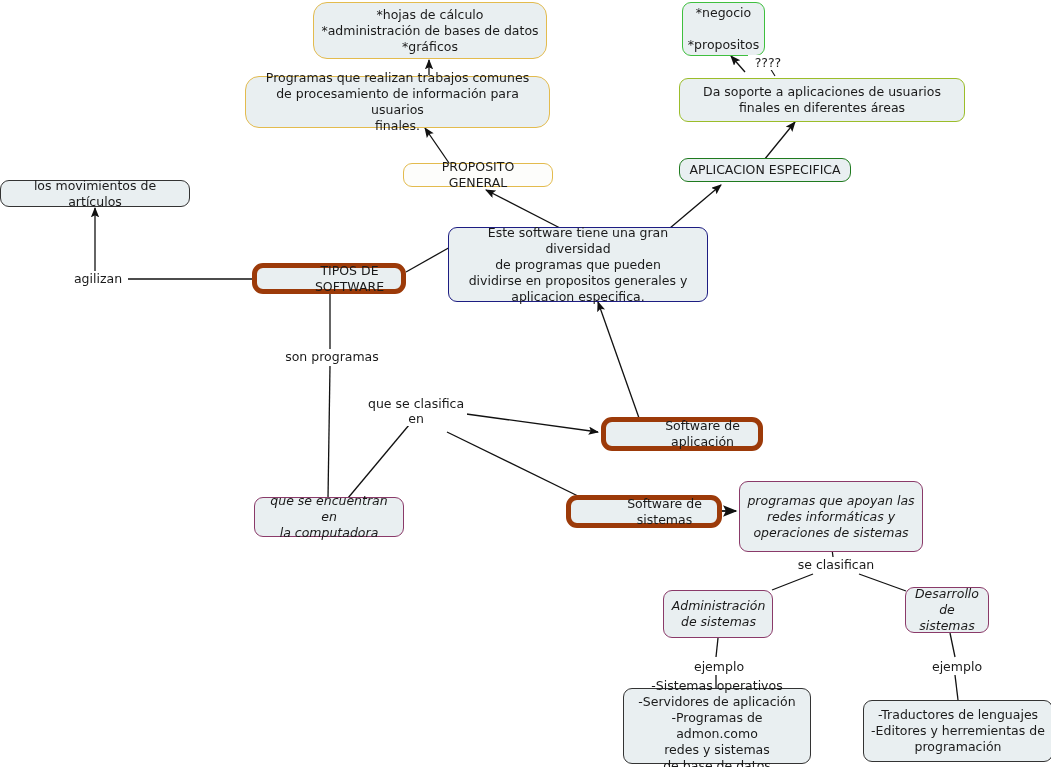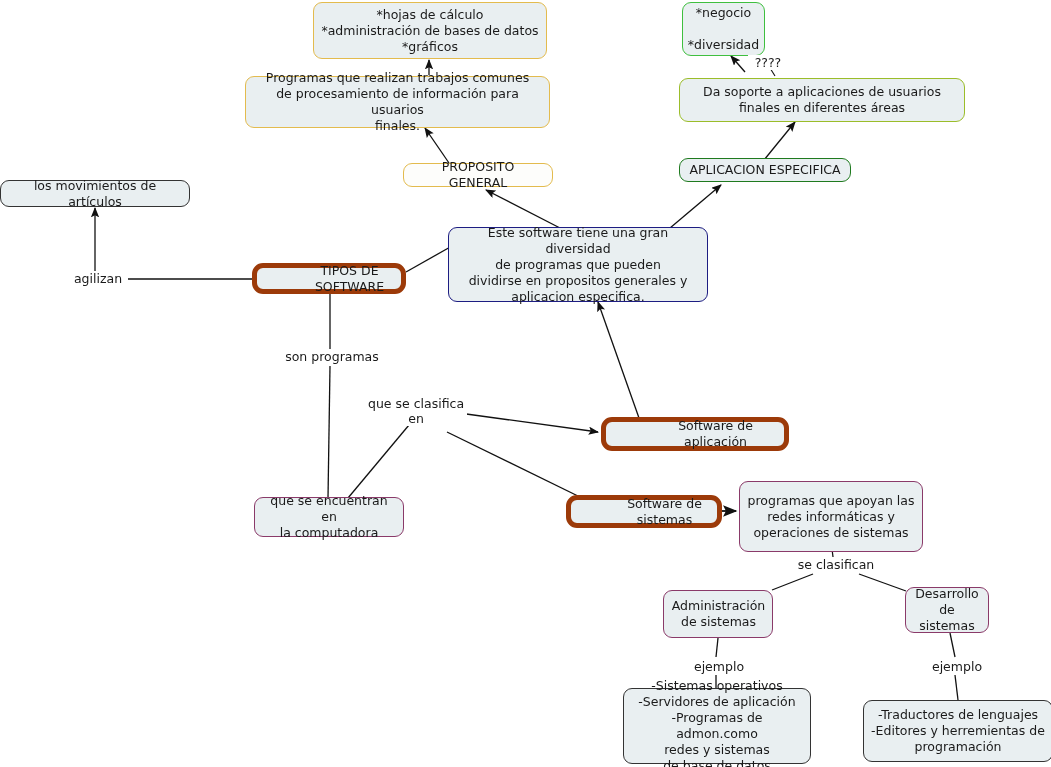--- a/index.html
+++ b/index.html
@@ -41,28 +41,28 @@
     border-color: #333333;
     border-radius: 9px;
     color: #1a1a1a;
     font-size: 12.5px;
     line-height: 16px;
     padding: 3px 7px;
     white-space: pre-line;
     z-index: 3;
   }
   
-  .n-yellow  { border-color: #e3bb4e; border-width: 1px; }
+  .n-yellow  { border-color: #e3bb4e; border-width: 1px; border-radius: 14px; }
   .n-yellow-w{ border-color: #e3bb4e; border-width: 1px; background: #fdfdfb; }
   .n-green   { border-color: #3fbf3f; border-width: 1.6px; }
   .n-green-d { border-color: #1f7a1f; border-width: 1.4px; }
   .n-olive   { border-color: #9bbd2a; border-width: 1.4px; }
   .n-navy    { border-color: #1d1d82; border-width: 1.5px; }
   .n-brown   { border-color: #9c3a09; border-width: 5px; border-radius: 11px; padding-left: 48px; }
-  .n-purple  { border-color: #8a3a69; border-width: 1.3px; }
+  .n-purple  { border-color: #8a3a69; border-width: 1.3px; font-style: italic; }
   .n-dark    { border-color: #333333; border-width: 1.3px; }
 
   .edge-label {
     position: absolute;
     font-size: 12.5px;
     line-height: 15px;
     color: #1a1a1a;
     background: #ffffff;
     text-align: center;
     white-space: pre-line;
@@ -131,37 +131,37 @@
 *gráficos</div>
 
   <div class="node n-yellow" style="left:245px; top:76px; width:305px; height:52px;">Programas que realizan trabajos comunes
 de procesamiento de información para usuarios
 finales.</div>
 
   <div class="node n-yellow-w" style="left:403px; top:163px; width:150px; height:24px;">PROPOSITO GENERAL</div>
 
   <div class="node n-green" style="left:682px; top:2px; width:83px; height:54px;">*negocio
 
-*diversidad</div>
+*propositos</div>
 
   <div class="node n-olive" style="left:679px; top:78px; width:286px; height:44px;">Da soporte a aplicaciones de usuarios
 finales en diferentes áreas</div>
 
   <div class="node n-green-d" style="left:679px; top:158px; width:172px; height:24px;">APLICACION ESPECIFICA</div>
 
   <div class="node n-dark" style="left:0px; top:180px; width:190px; height:27px;">los movimientos de artículos</div>
 
   <div class="node n-brown" style="left:252px; top:263px; width:154px; height:31px;">TIPOS DE SOFTWARE</div>
 
   <div class="node n-navy" style="left:448px; top:227px; width:260px; height:75px;">Este software tiene una gran diversidad
 de programas que pueden
 dividirse en propositos generales y
 aplicacion especifica.</div>
 
-  <div class="node n-brown" style="left:601px; top:417px; width:188px; height:34px;">Software de aplicación</div>
+  <div class="node n-brown" style="left:601px; top:417px; width:162px; height:34px;">Software de aplicación</div>
 
   <div class="node n-purple" style="left:254px; top:497px; width:150px; height:40px;">que se encuentran en
 la computadora</div>
 
   <div class="node n-brown" style="left:566px; top:495px; width:156px; height:33px;">Software de sistemas</div>
 
   <div class="node n-purple" style="left:739px; top:481px; width:184px; height:71px;">programas que apoyan las
 redes informáticas y
 operaciones de sistemas</div>
 

